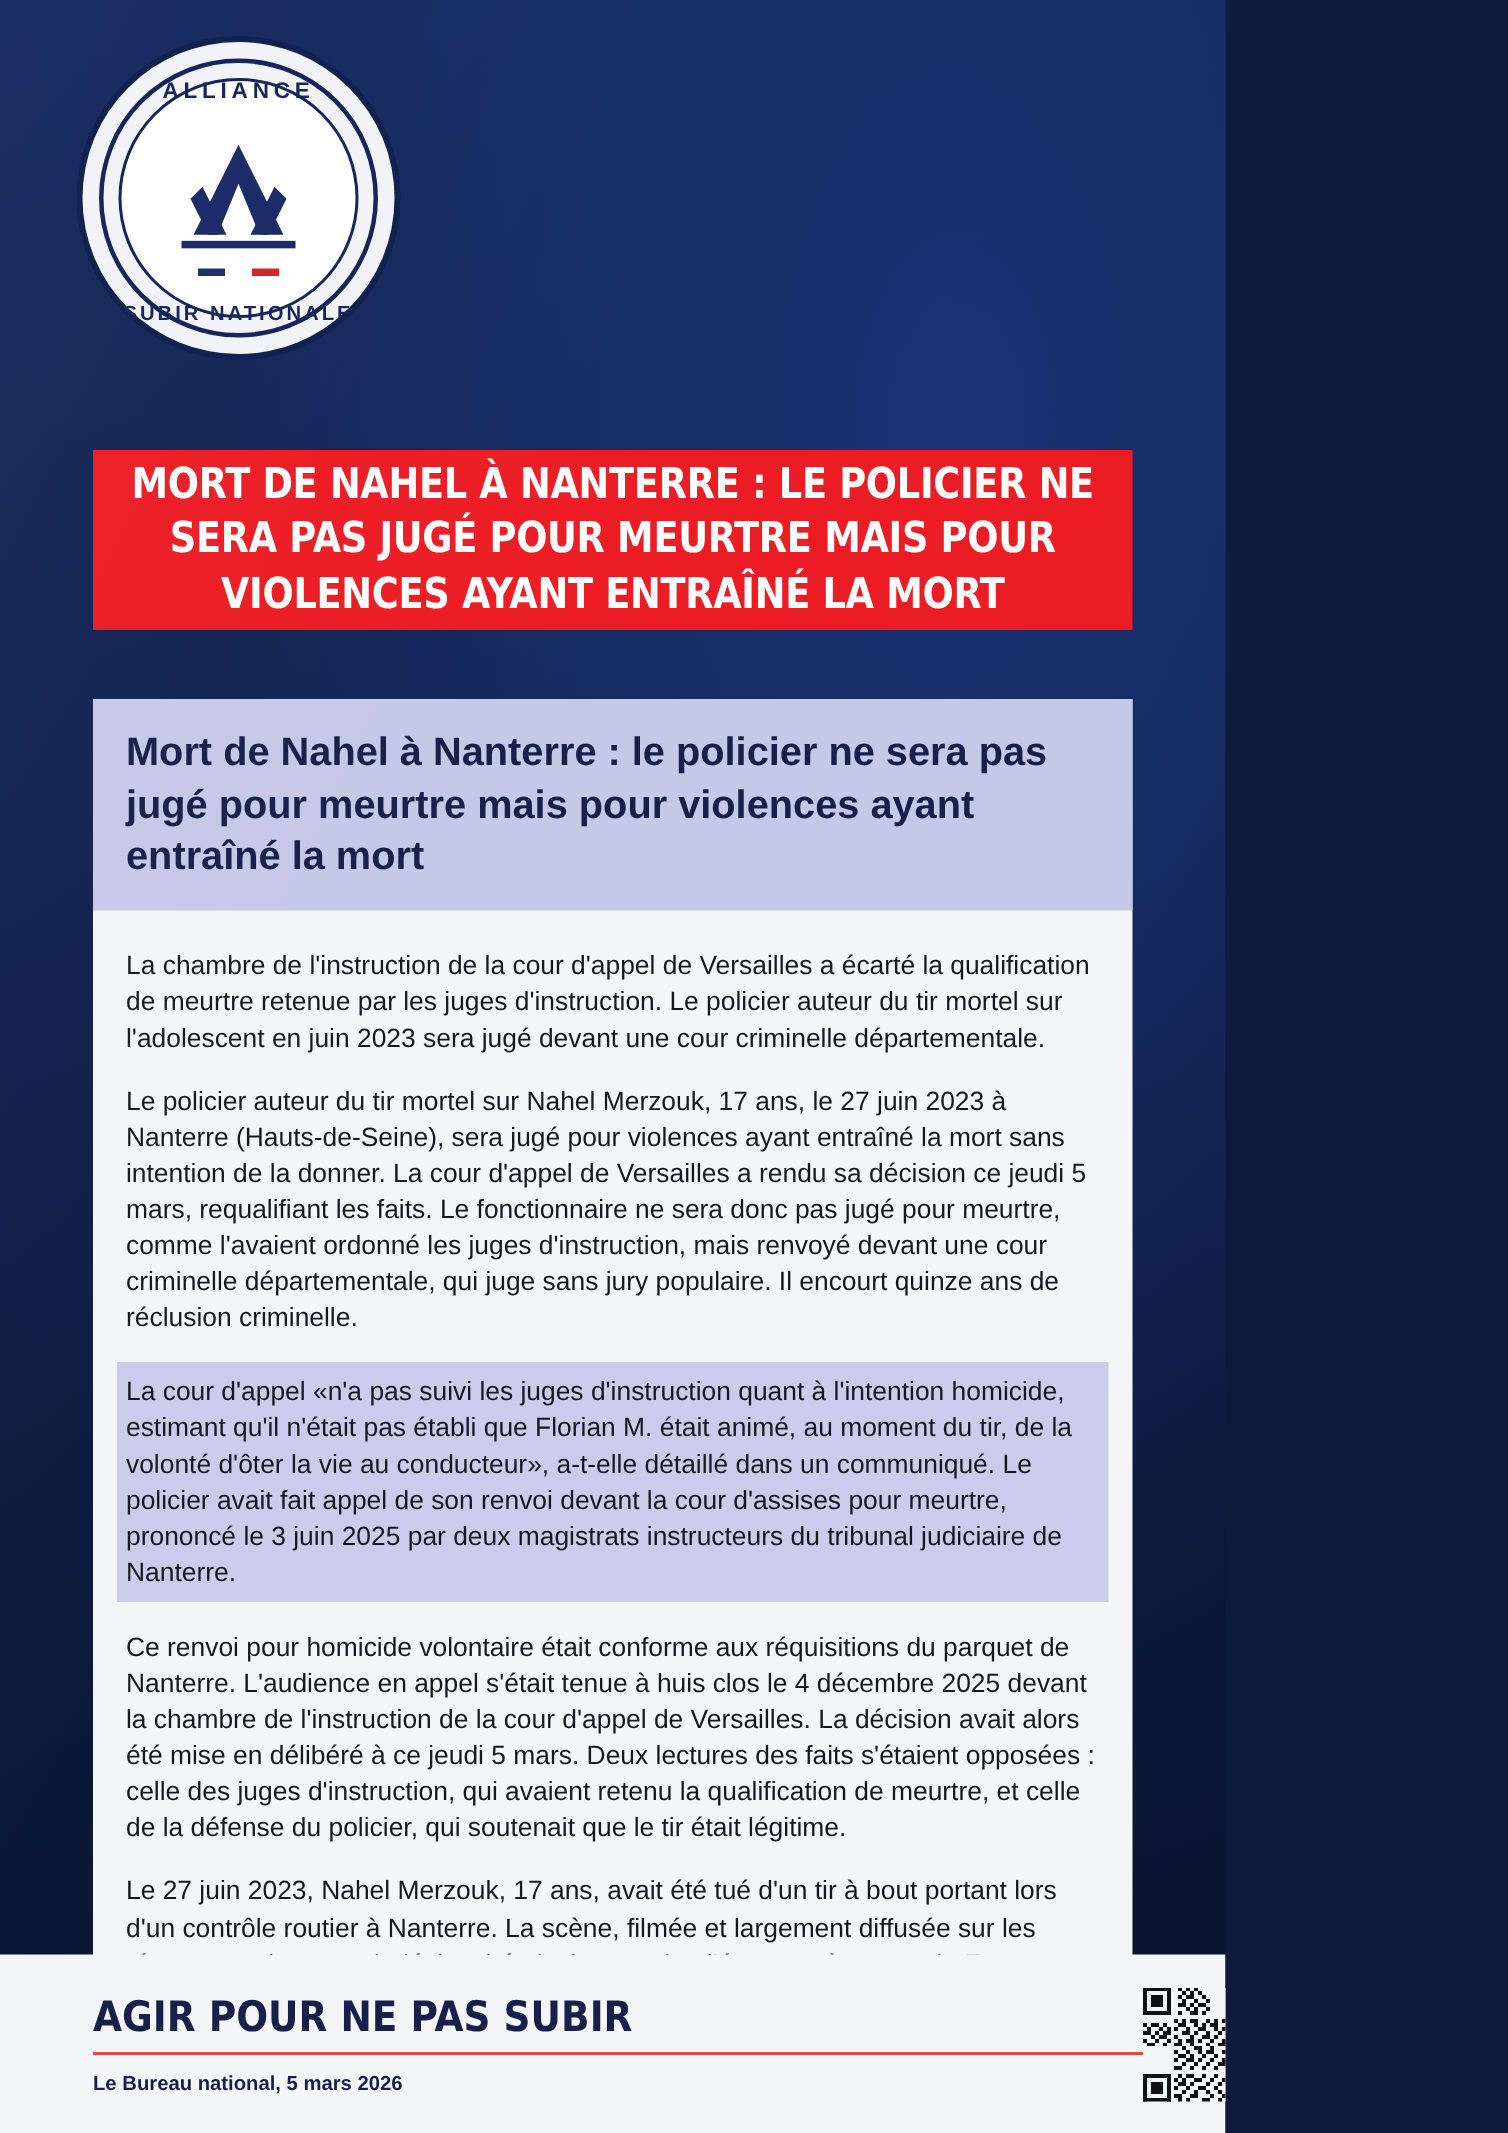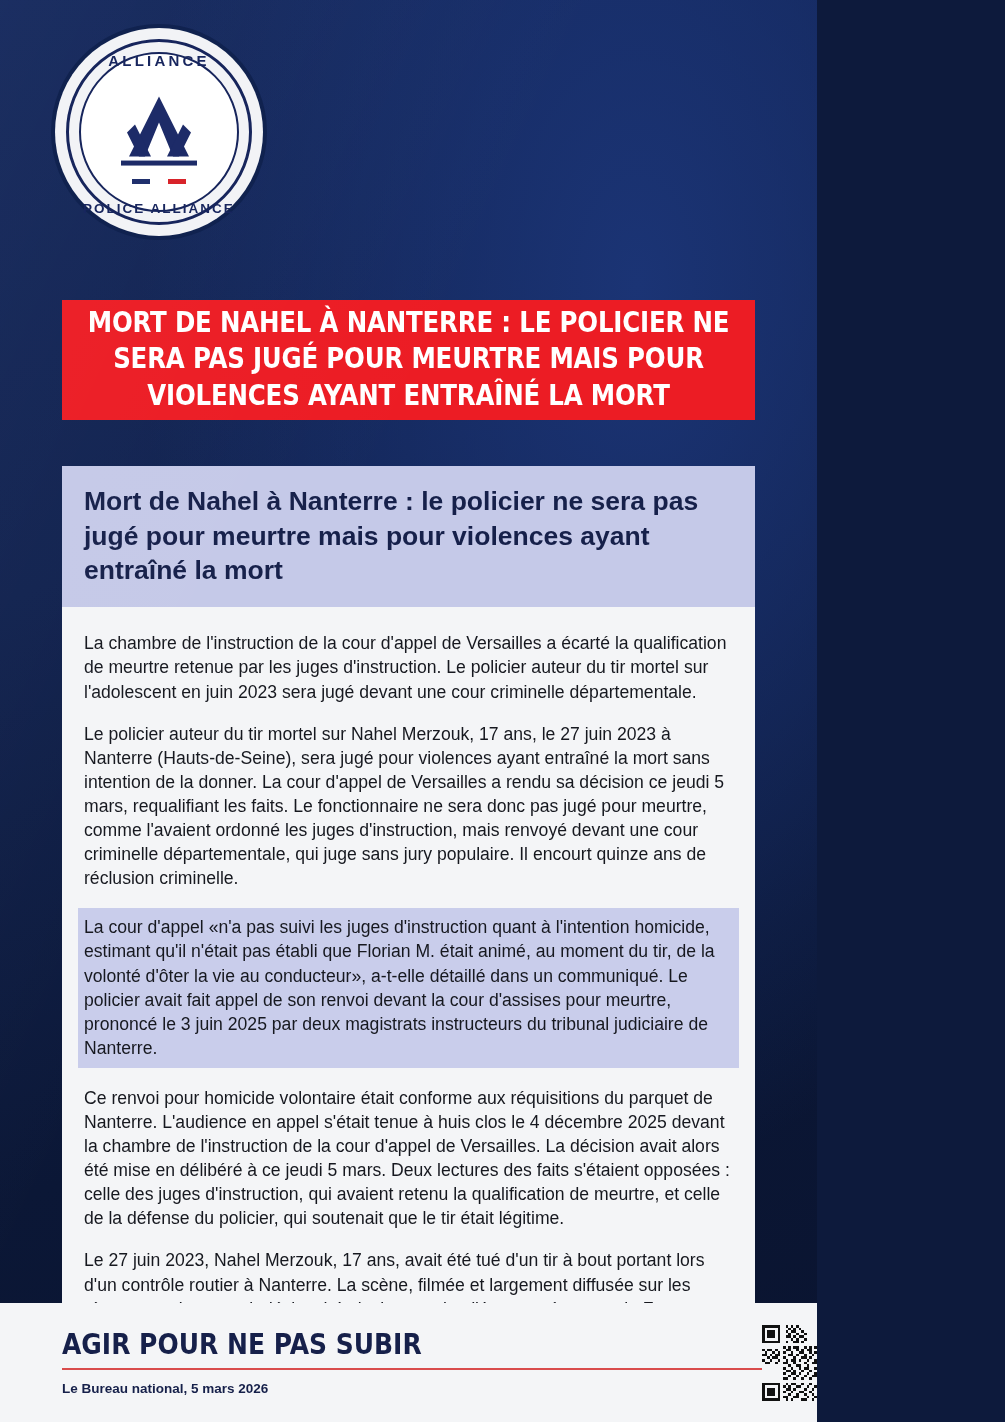--- a/index.html
+++ b/index.html
@@ -240,21 +240,21 @@
         <polygon points="48,2 78,62 62,62 48,28 34,62 18,62" fill="#1d2b68"></polygon>
         <polygon points="24,30 40,62 28,62 16,38" fill="#1d2b68"></polygon>
         <polygon points="72,30 80,38 68,62 56,62" fill="#1d2b68"></polygon>
         <rect x="10" y="66" width="76" height="5" fill="#1d2b68"></rect>
       </svg>
       <div class="logo-bar">
         <span class="b1"></span>
           <span class="b2"></span>
           <span class="b3"></span>
       </div>
-      <div class="logo-text-bottom">POLICE ALLIANCE</div>
+      <div class="logo-text-bottom">SUBIR NATIONALE</div>
     </div>
 
   </div>
 
   <div class="banner">
     <span class="banner-text">MORT DE NAHEL À NANTERRE : LE POLICIER NE SERA PAS JUGÉ POUR MEURTRE MAIS POUR VIOLENCES AYANT ENTRAÎNÉ LA MORT</span>
   </div>
 
   <div class="card">
     <div class="card-title">Mort de Nahel à Nanterre : le policier ne sera pas jugé pour meurtre mais pour violences ayant entraîné la mort</div>

